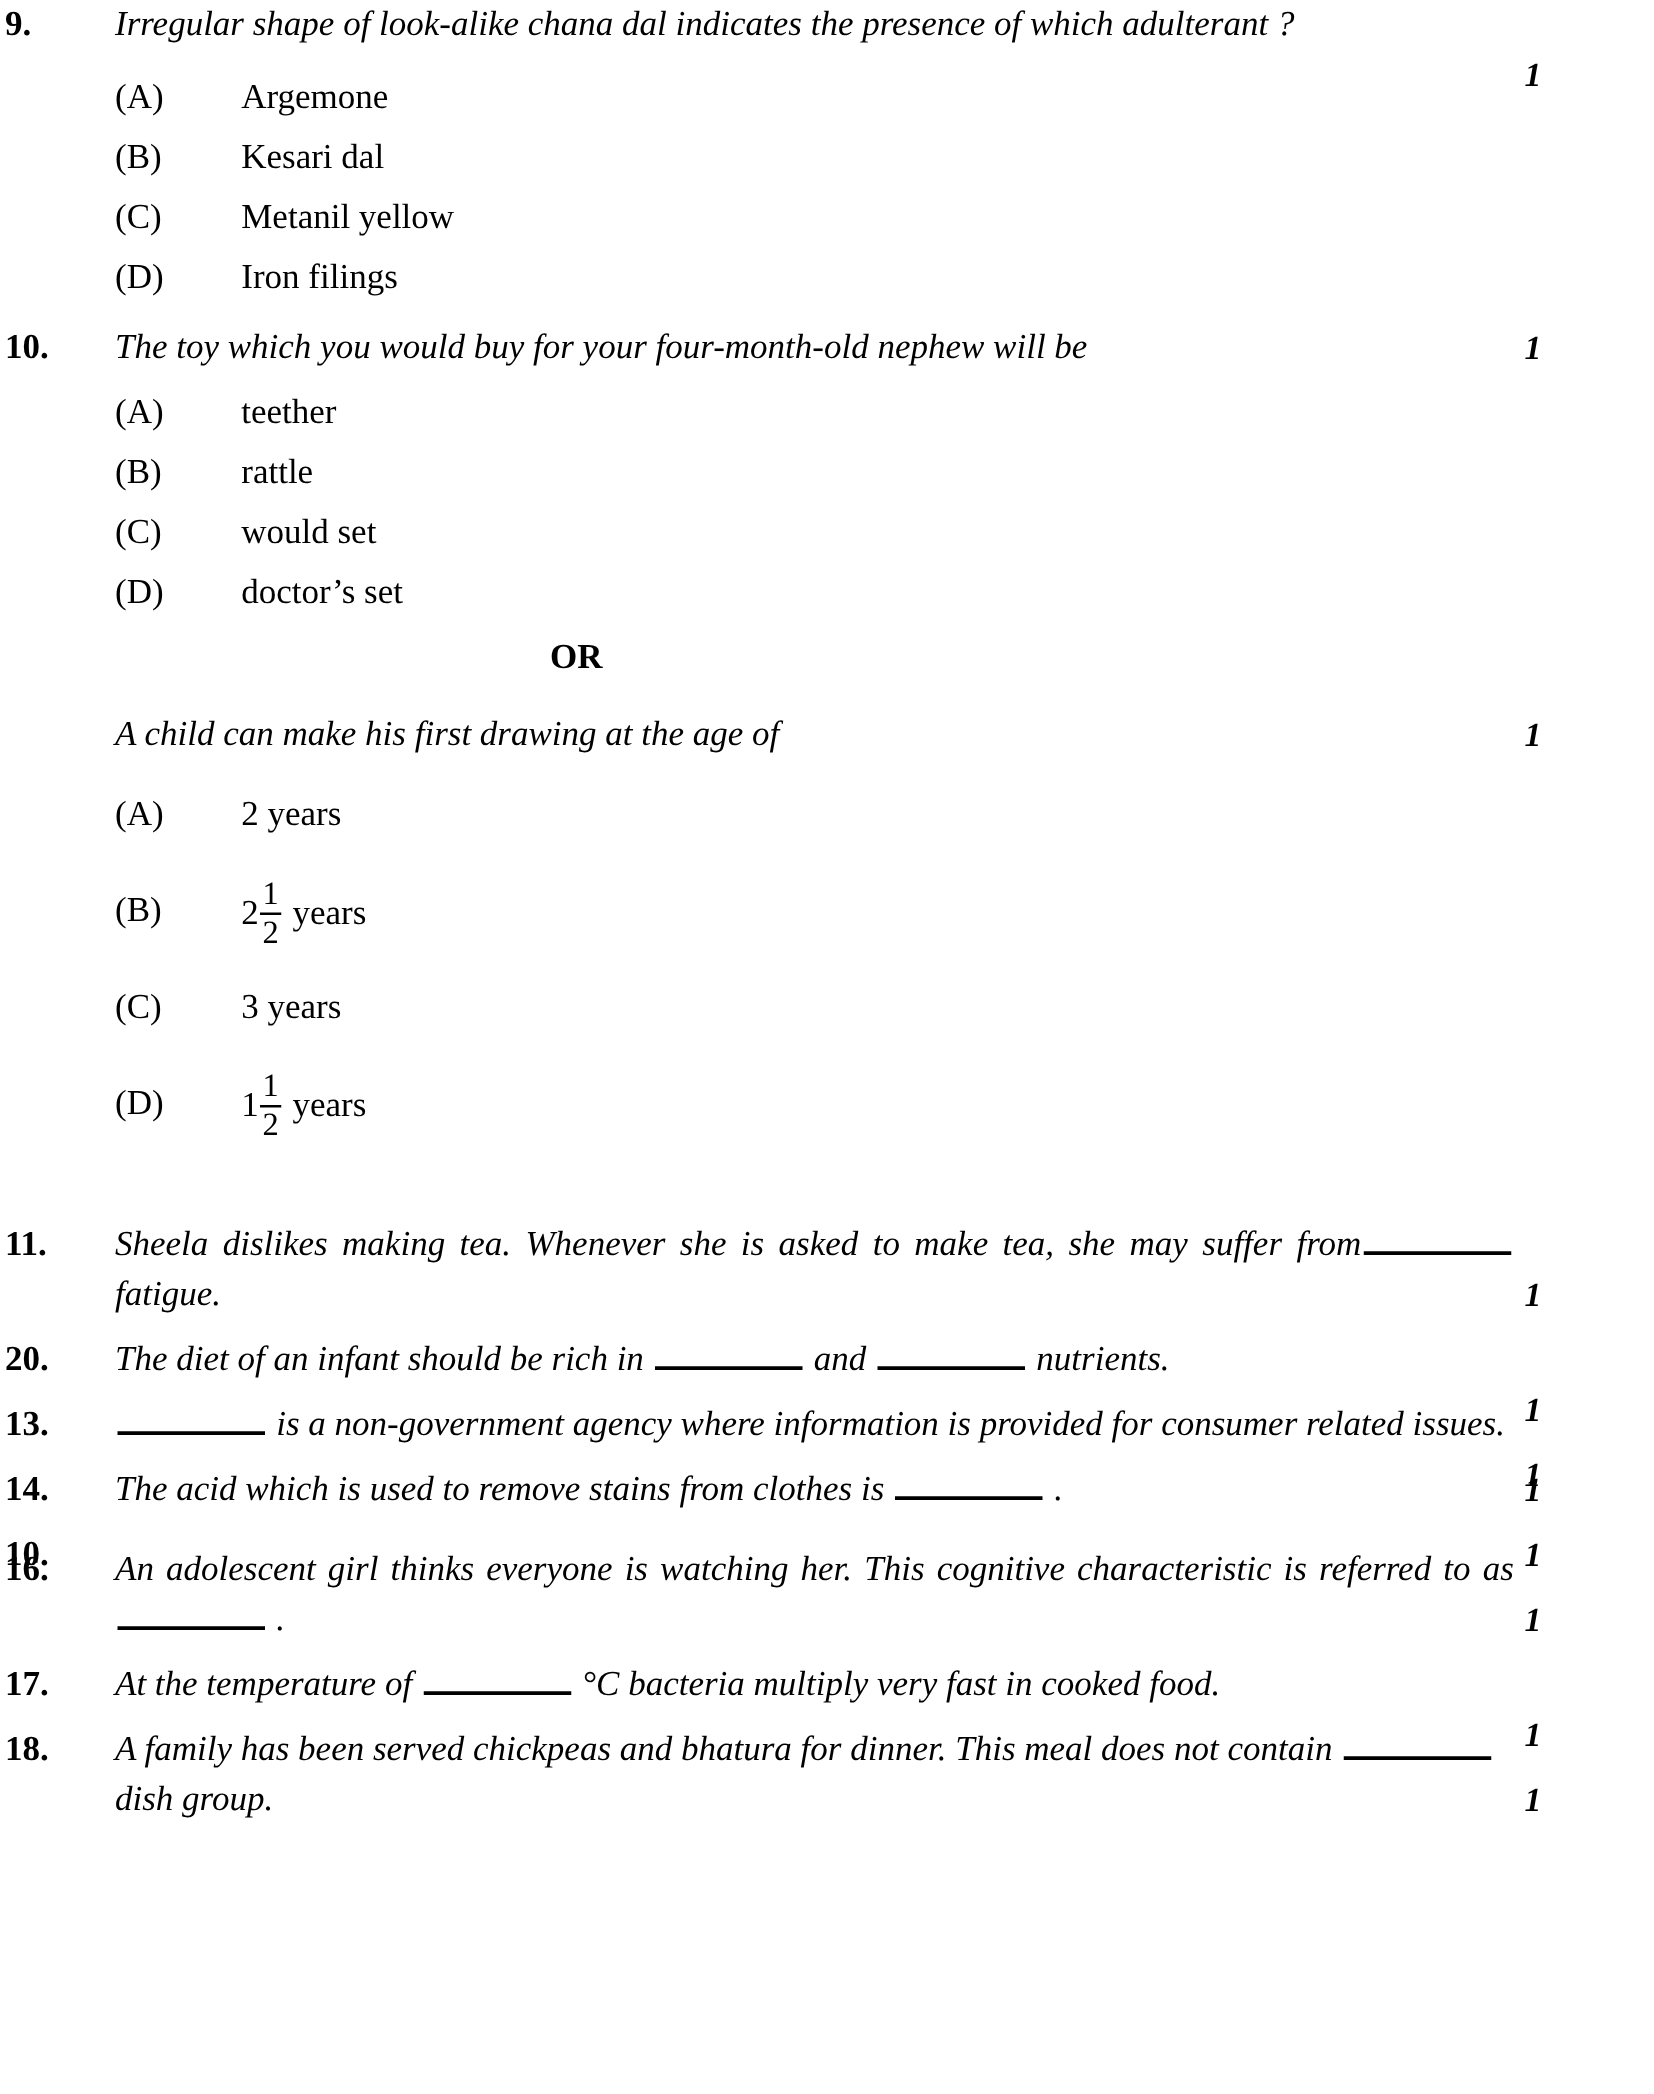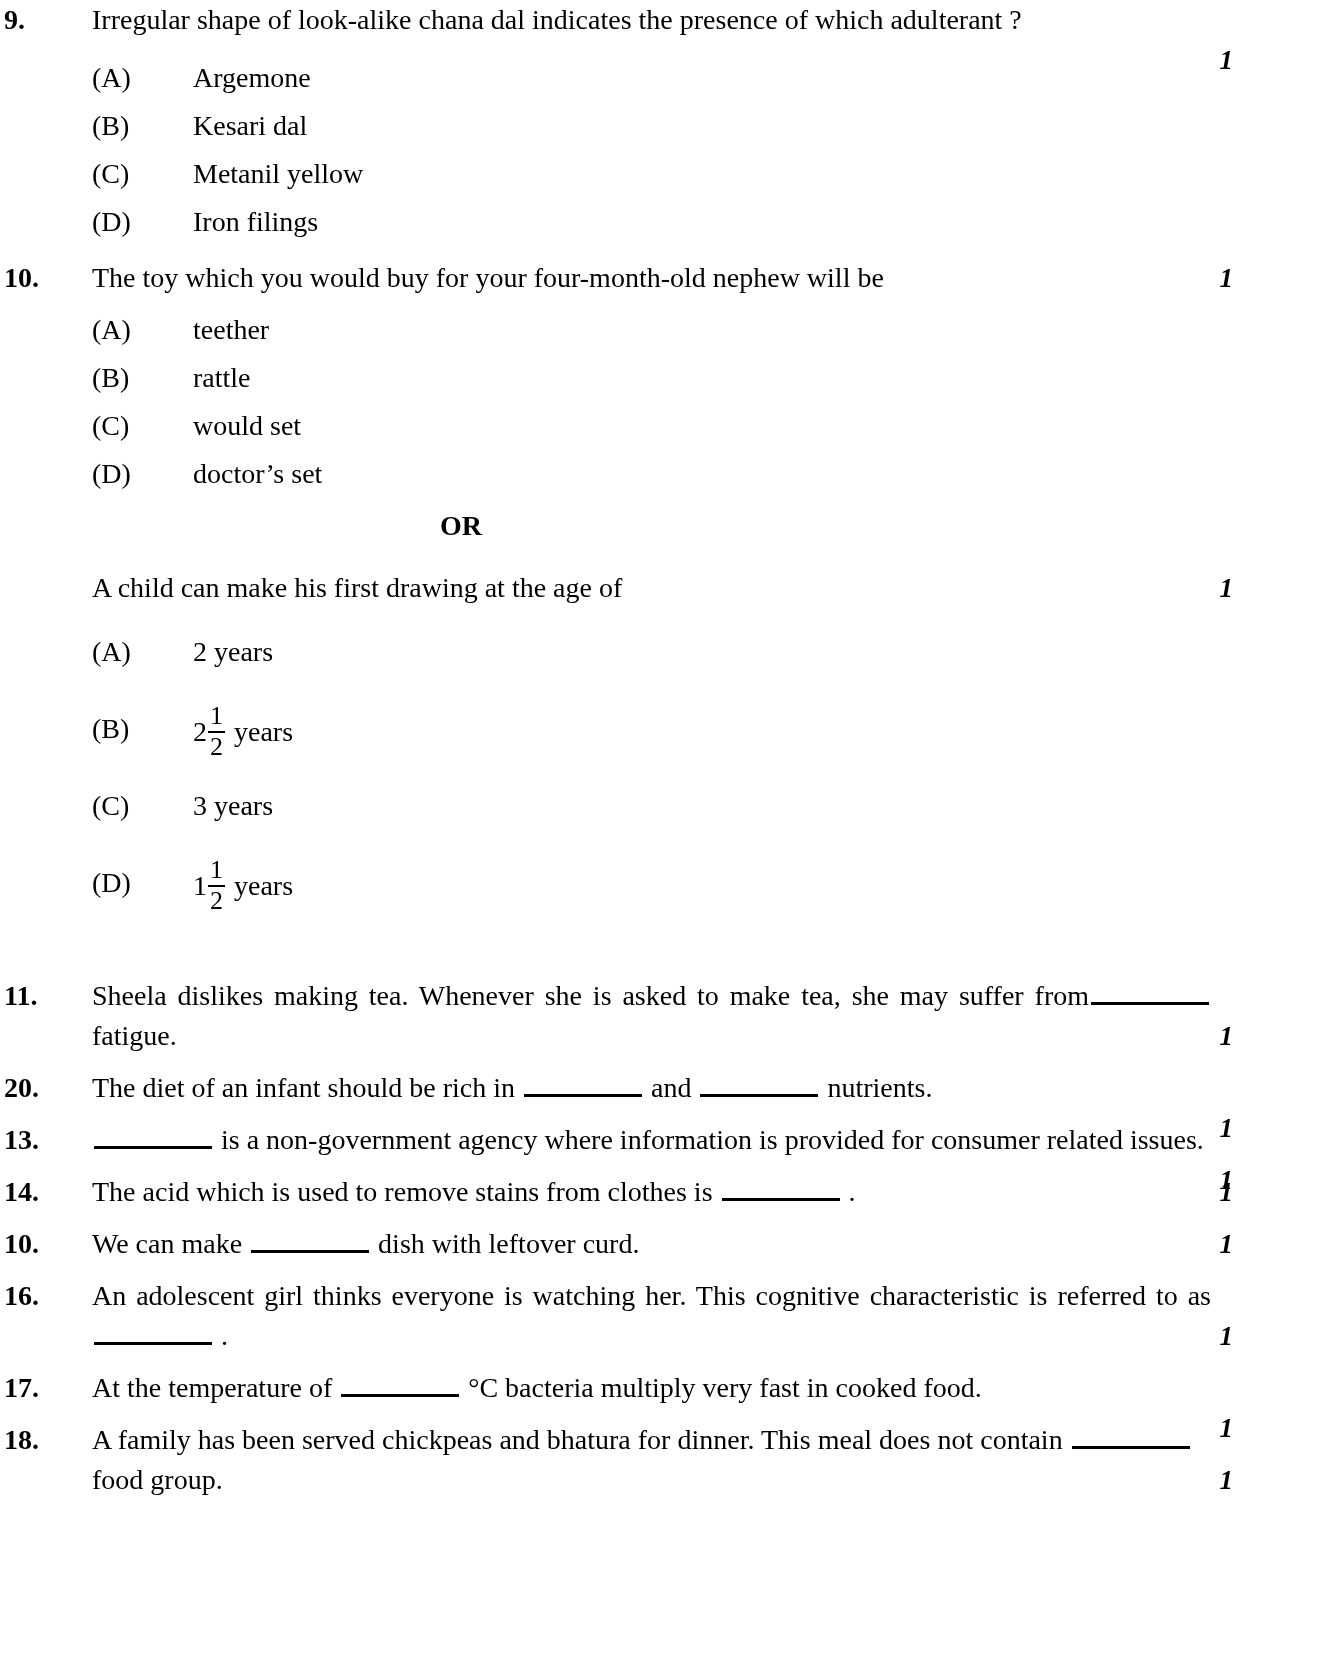--- a/index.html
+++ b/index.html
@@ -36,20 +36,21 @@
     text-align: left;
     font-weight: bold;
     font-size: 28px;
     line-height: 40px;
   }
   .qbody {
     margin-left: 92px;
     margin-right: 112px;
     font-size: 28px;
     line-height: 40px;
+    font-style: italic;
   }
   .qbody.justify {
     text-align: justify;
     text-align-last: left;
   }
   .marks {
     position: absolute;
     right: 90px;
     width: 40px;
     text-align: right;
@@ -292,21 +293,20 @@
   <div class="q">
     <div class="qnum">14.</div>
     <div class="qbody"><span>The acid which is used to remove stains from clothes is</span> <span class="blank"></span> <span>.</span></div>
     <div class="marks" style="top:0px;">1</div>
   </div>
 
   <div class="spacer-12"></div>
 
   <div class="q">
     <div class="qnum">10.</div>
-    <div class="qbody"><span>We can make</span> <span class="blank"></span> <span>dish with leftover curd.</span></div>
     <div class="marks" style="top:0px;">1</div>
   </div>
 
   <div class="spacer-12"></div>
 
   <div class="q">
     <div class="qnum">16.</div>
     <div class="qbody justify"><span>An adolescent girl thinks everyone is watching her. This cognitive characteristic is referred to as</span> <span class="blank"></span> <span>.</span></div>
     <div class="marks" style="top:40px;">1</div>
   </div>
@@ -316,17 +316,17 @@
   <div class="q">
     <div class="qnum">17.</div>
     <div class="qbody justify"><span>At the temperature of</span> <span class="blank"></span> <span>°C bacteria multiply very fast in cooked food.</span></div>
     <div class="marks" style="top:40px;">1</div>
   </div>
 
   <div class="spacer-12"></div>
 
   <div class="q">
     <div class="qnum">18.</div>
-    <div class="qbody"><span>A family has been served chickpeas and bhatura for dinner. This meal does not contain</span> <span class="blank"></span> <span>food group.</span></div>
+    <div class="qbody"><span>A family has been served chickpeas and bhatura for dinner. This meal does not contain</span> <span class="blank"></span> <span>dish group.</span></div>
     <div class="marks" style="top:40px;">1</div>
   </div>
 
 </div>
 
 </body></html>

